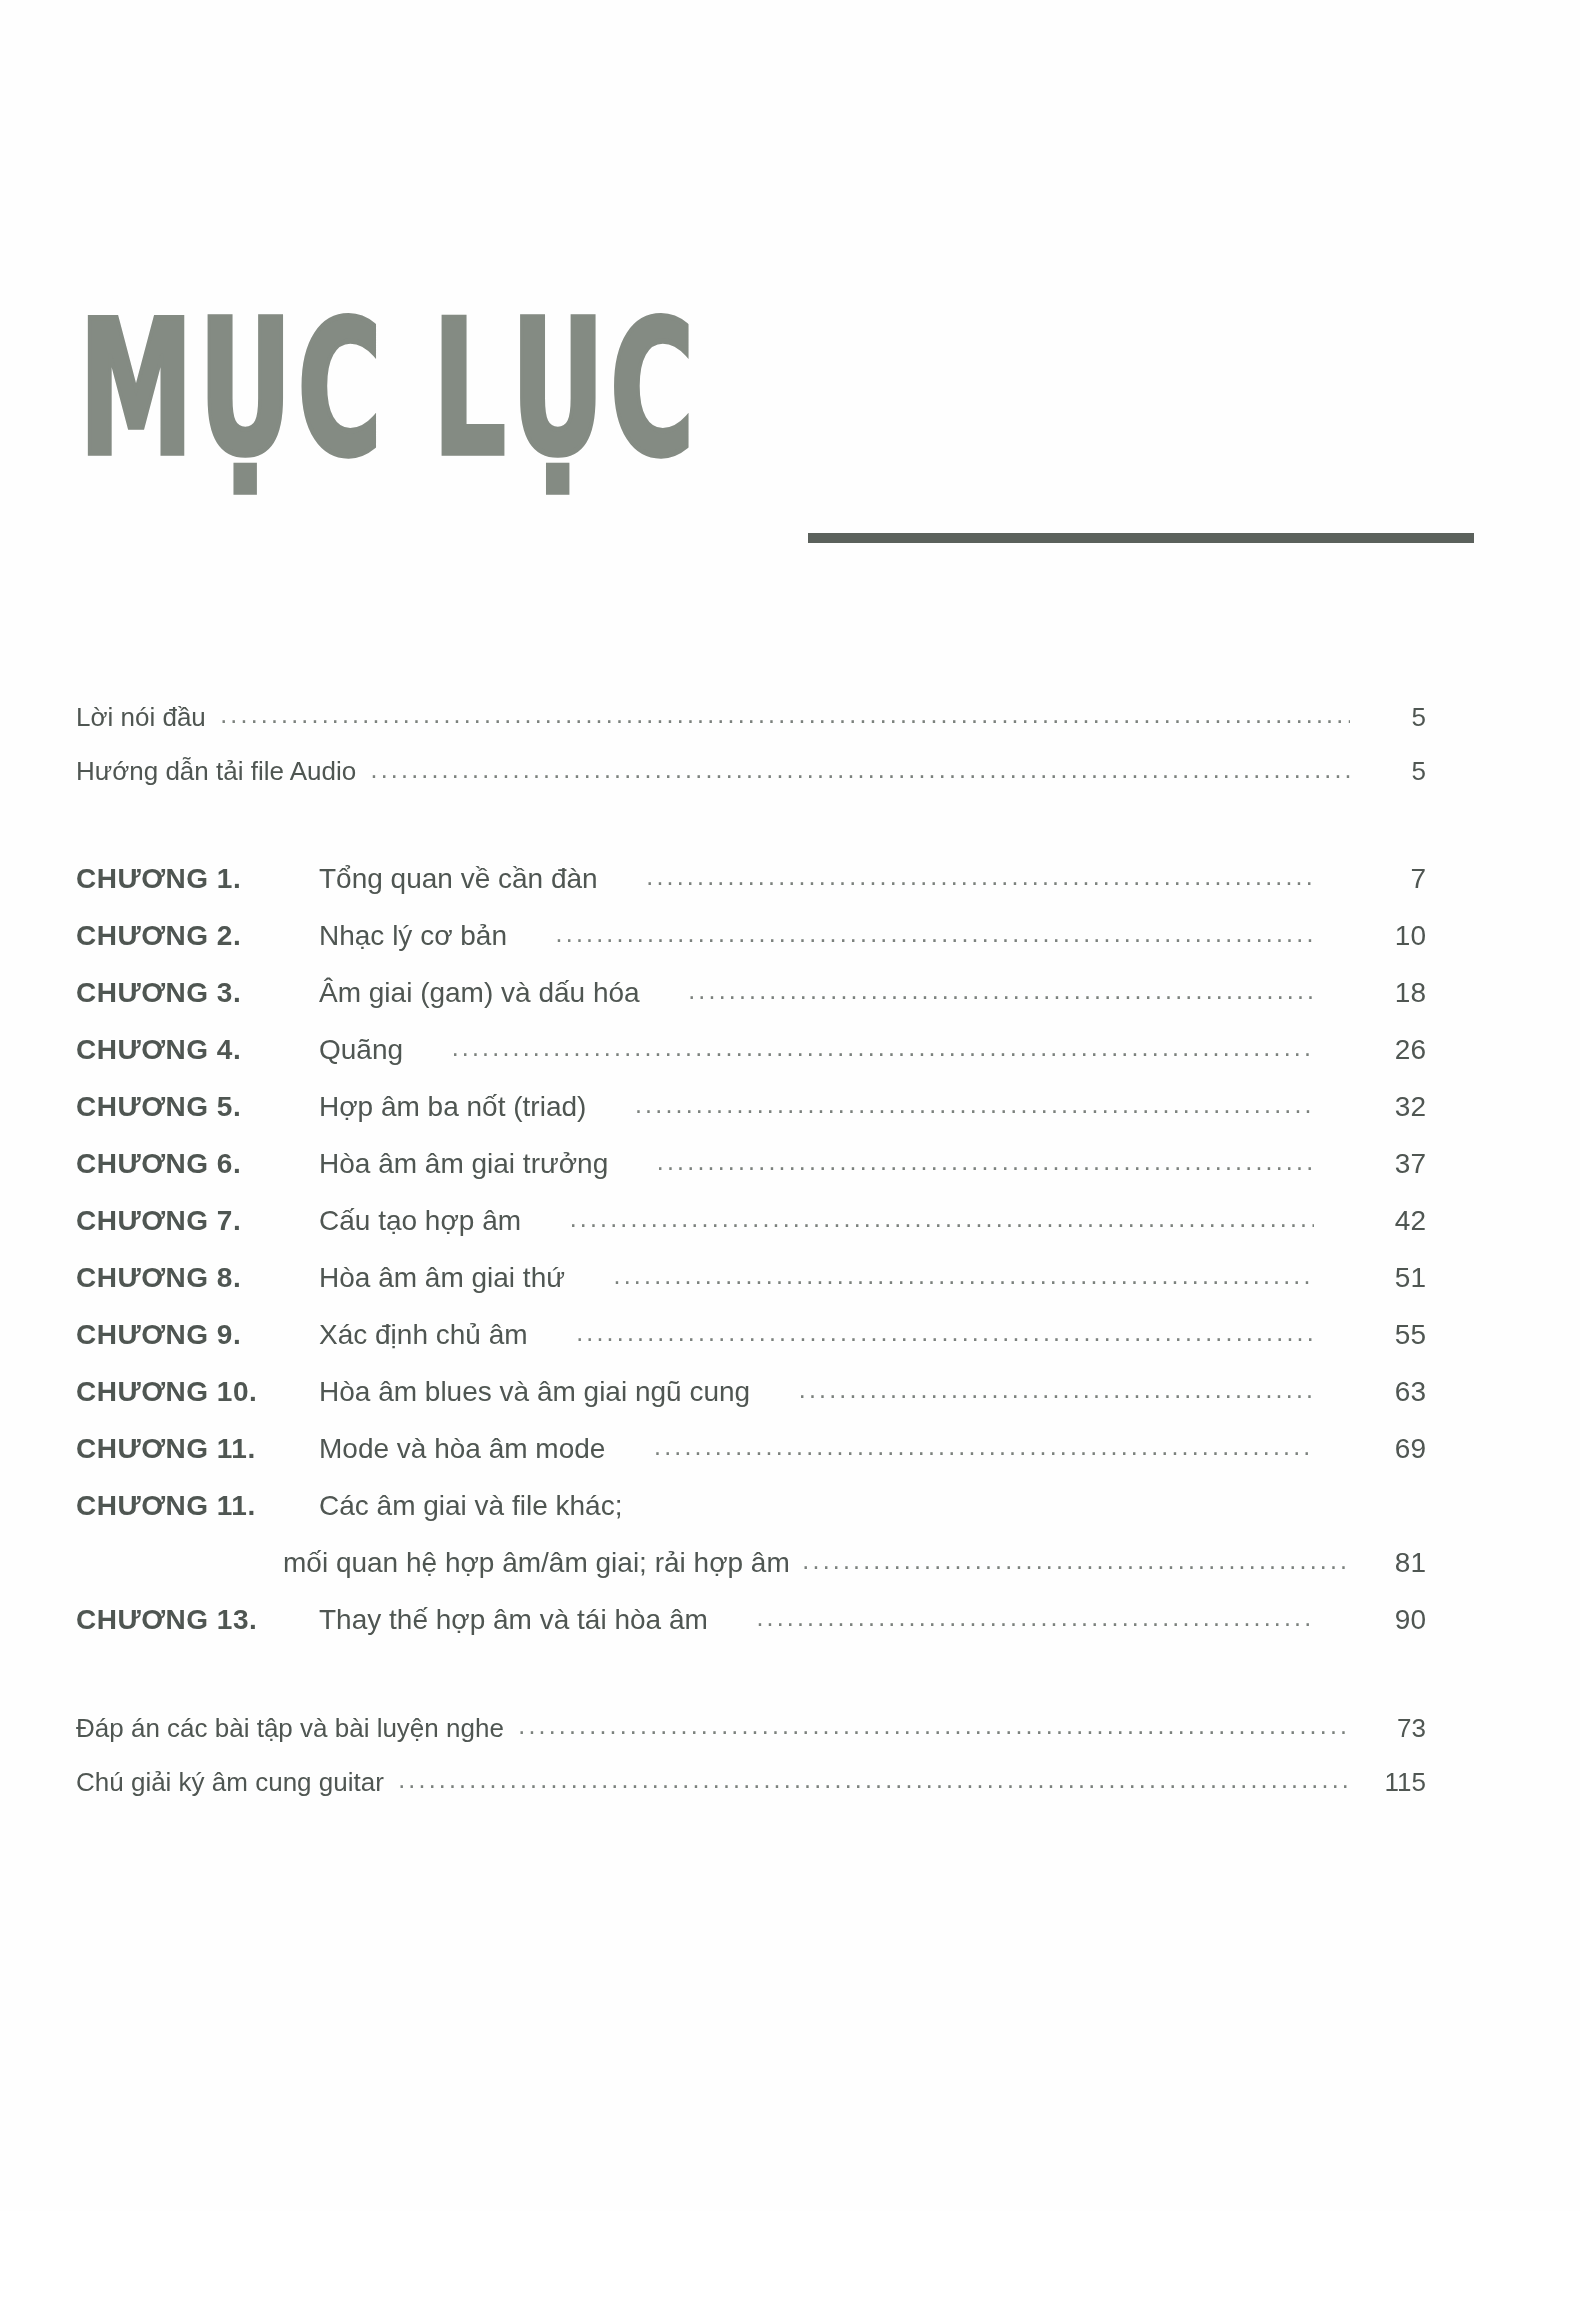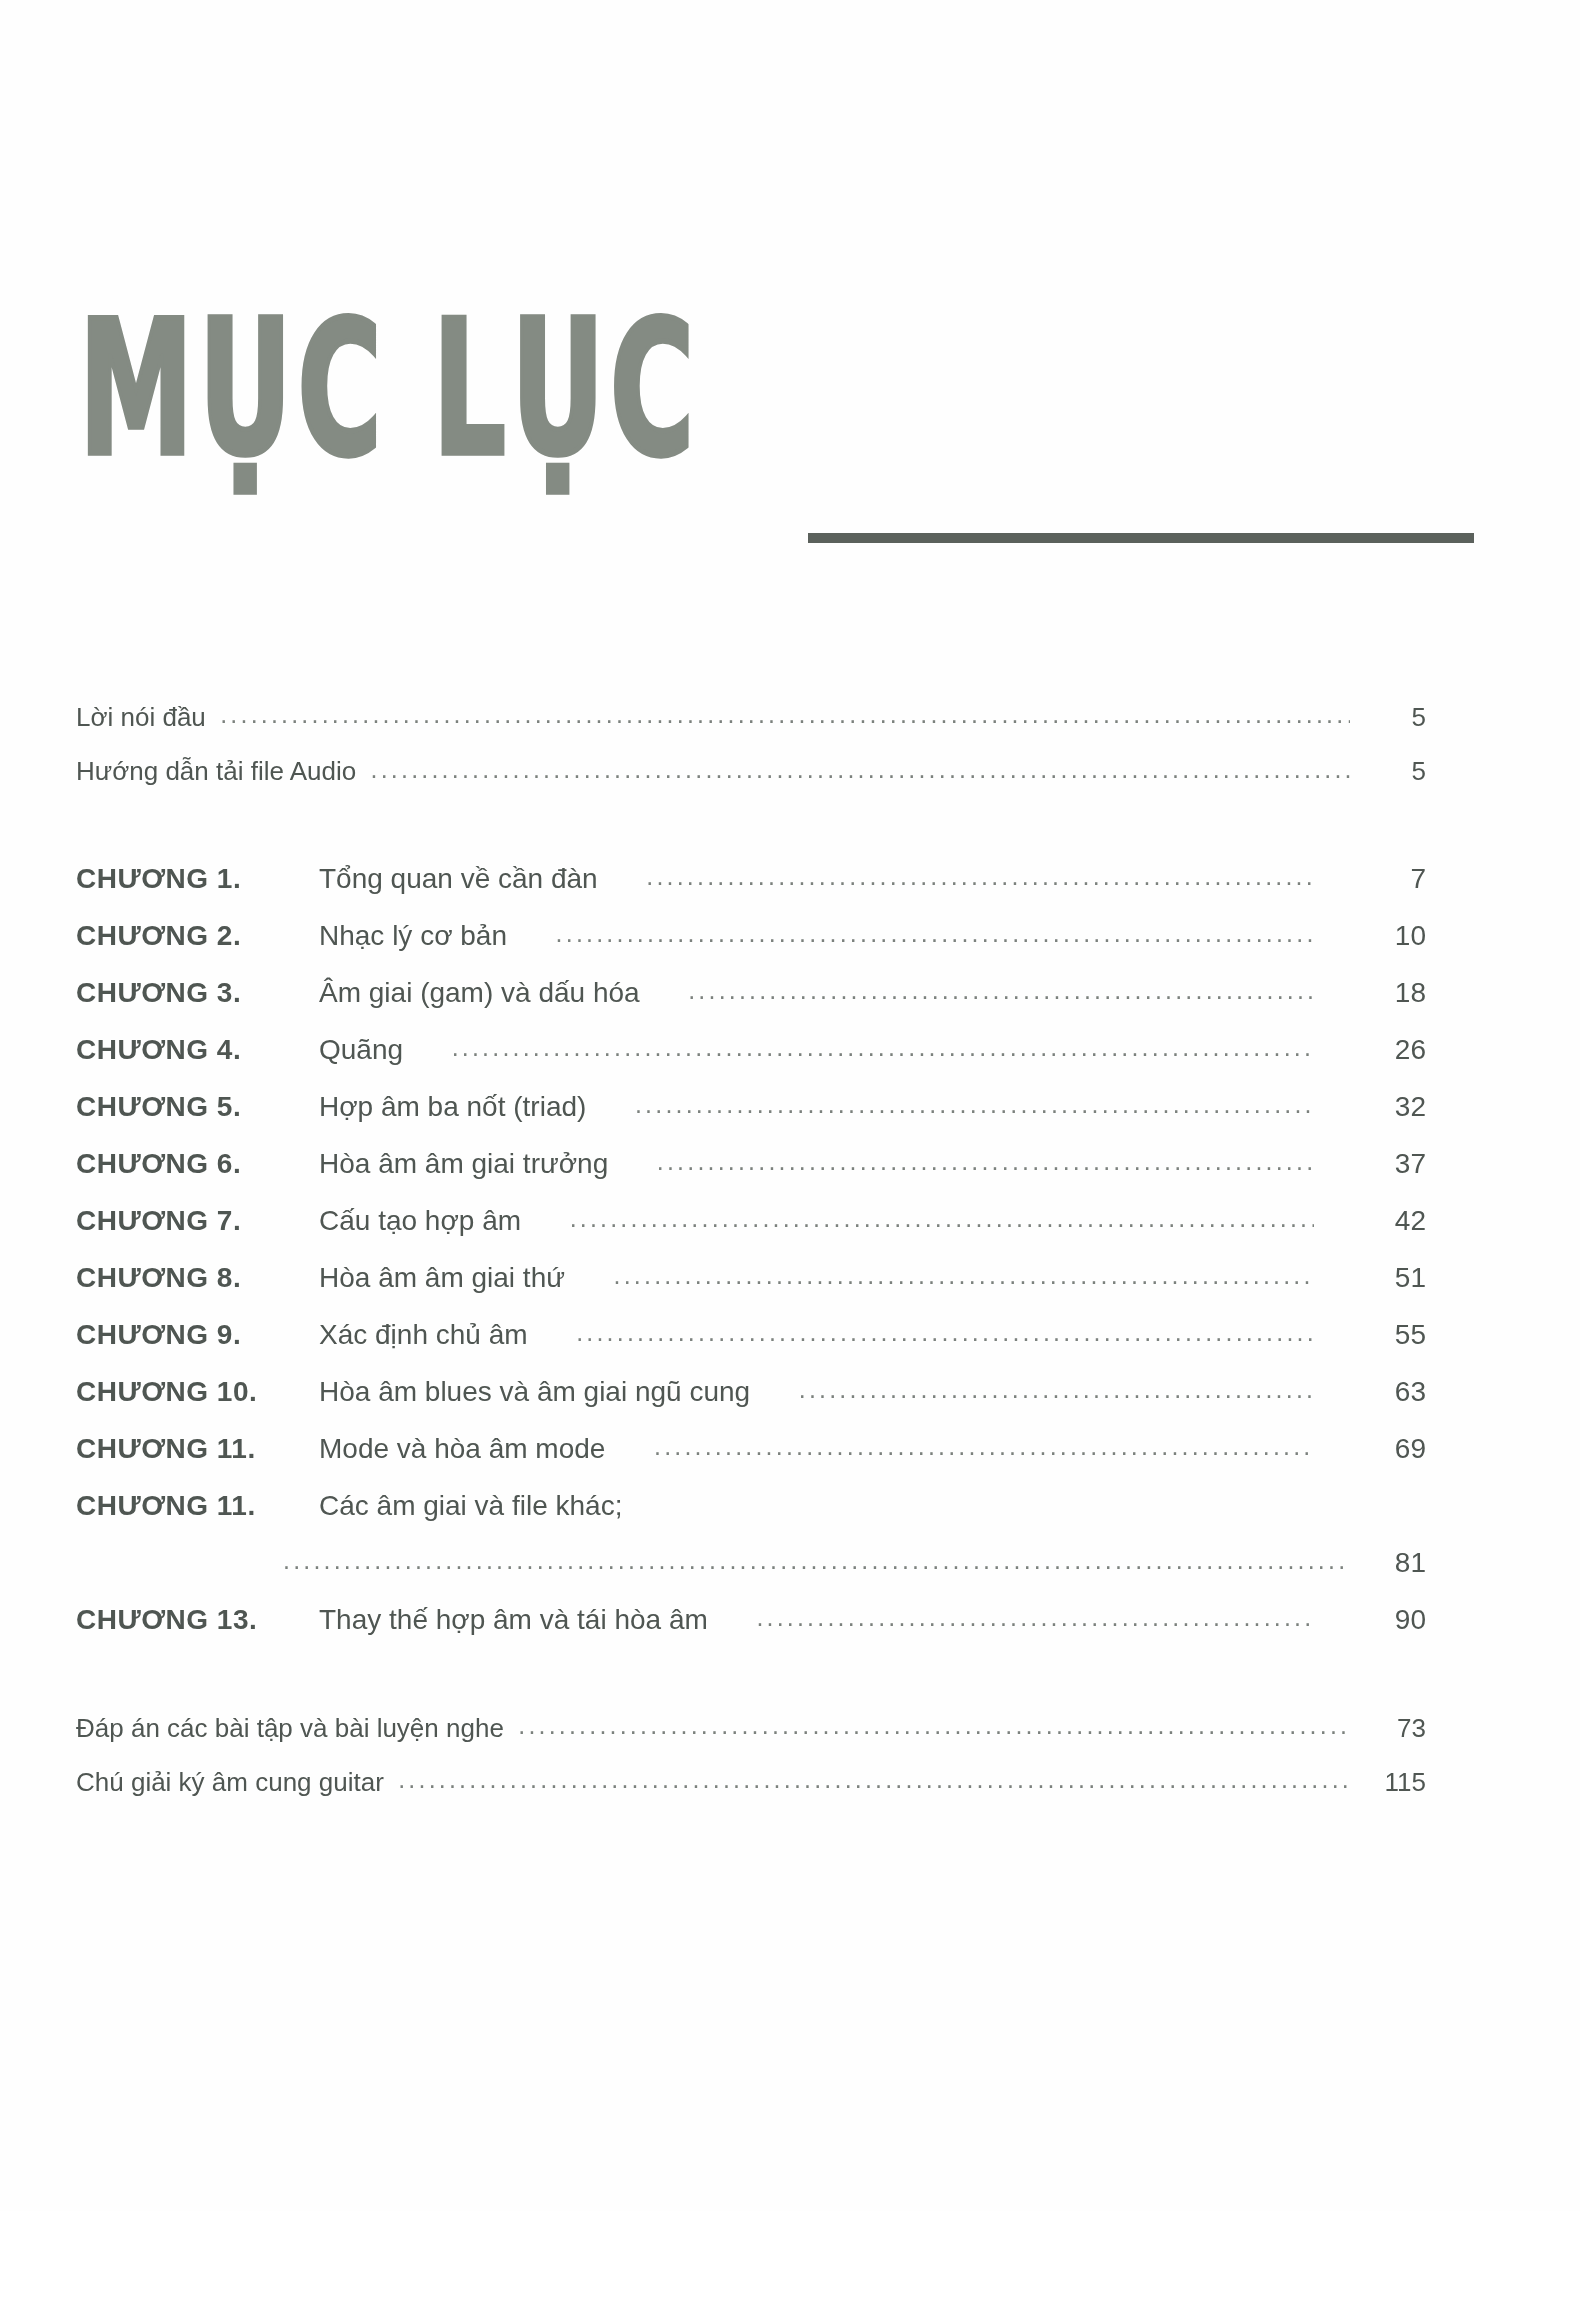--- a/index.html
+++ b/index.html
@@ -218,20 +218,21 @@
       <span class="ch-title">Mode và hòa âm mode</span>
       <span class="dots">...............................................................................................................................................................................................................</span>
       <span class="page-num">69</span>
     </div>
 
     <div class="toc-row chapter">
       <span class="ch-label">CHƯƠNG 11.</span>
       <span class="ch-title">Các âm giai và file khác;</span>
     </div>
     <div class="cont-line">
+      <span class="ch-title">mối quan hệ hợp âm/âm giai; rải hợp âm</span>
       <span class="dots">...............................................................................................................................................................................................................</span>
       <span class="page-num">81</span>
     </div>
 
     <div class="toc-row chapter">
       <span class="ch-label">CHƯƠNG 13.</span>
       <span class="ch-title">Thay thế hợp âm và tái hòa âm</span>
       <span class="dots">...............................................................................................................................................................................................................</span>
       <span class="page-num">90</span>
     </div>

